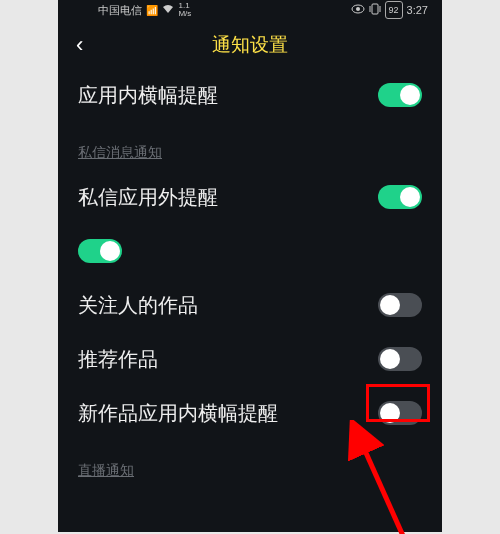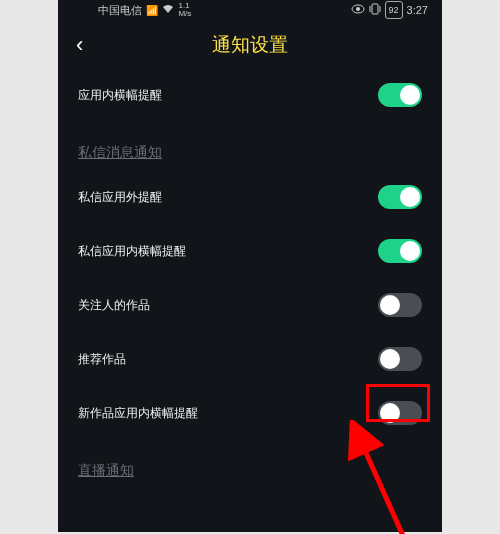--- a/index.html
+++ b/index.html
@@ -70,21 +70,21 @@
     .content {
       padding: 0 20px;
     }
     .row {
       display: flex;
       justify-content: space-between;
       align-items: center;
       height: 54px;
     }
     .row-label {
-      font-size: 12px;
+      font-size: 20px;
       color: #eee;
     }
     .section-header {
       font-size: 14px;
       color: #6a6e74;
       padding-top: 22px;
       padding-bottom: 8px;
       text-decoration: underline;
     }
     .toggle {
@@ -178,21 +178,20 @@
     <div class="section-header">私信消息通知</div>
 
     <div class="row">
       <span class="row-label">私信应用外提醒</span>
       <div class="toggle toggle-on">
           <div class="toggle-knob"></div>
         </div>
     </div>
 
     <div class="row">
-      <span class="row-label">私信应用内横幅提醒</span>
       <div class="toggle toggle-on">
           <div class="toggle-knob"></div>
         </div>
     </div>
 
 
     <div class="row">
       <span class="row-label">关注人的作品</span>
       <div class="toggle toggle-off">
           <div class="toggle-knob"></div>

